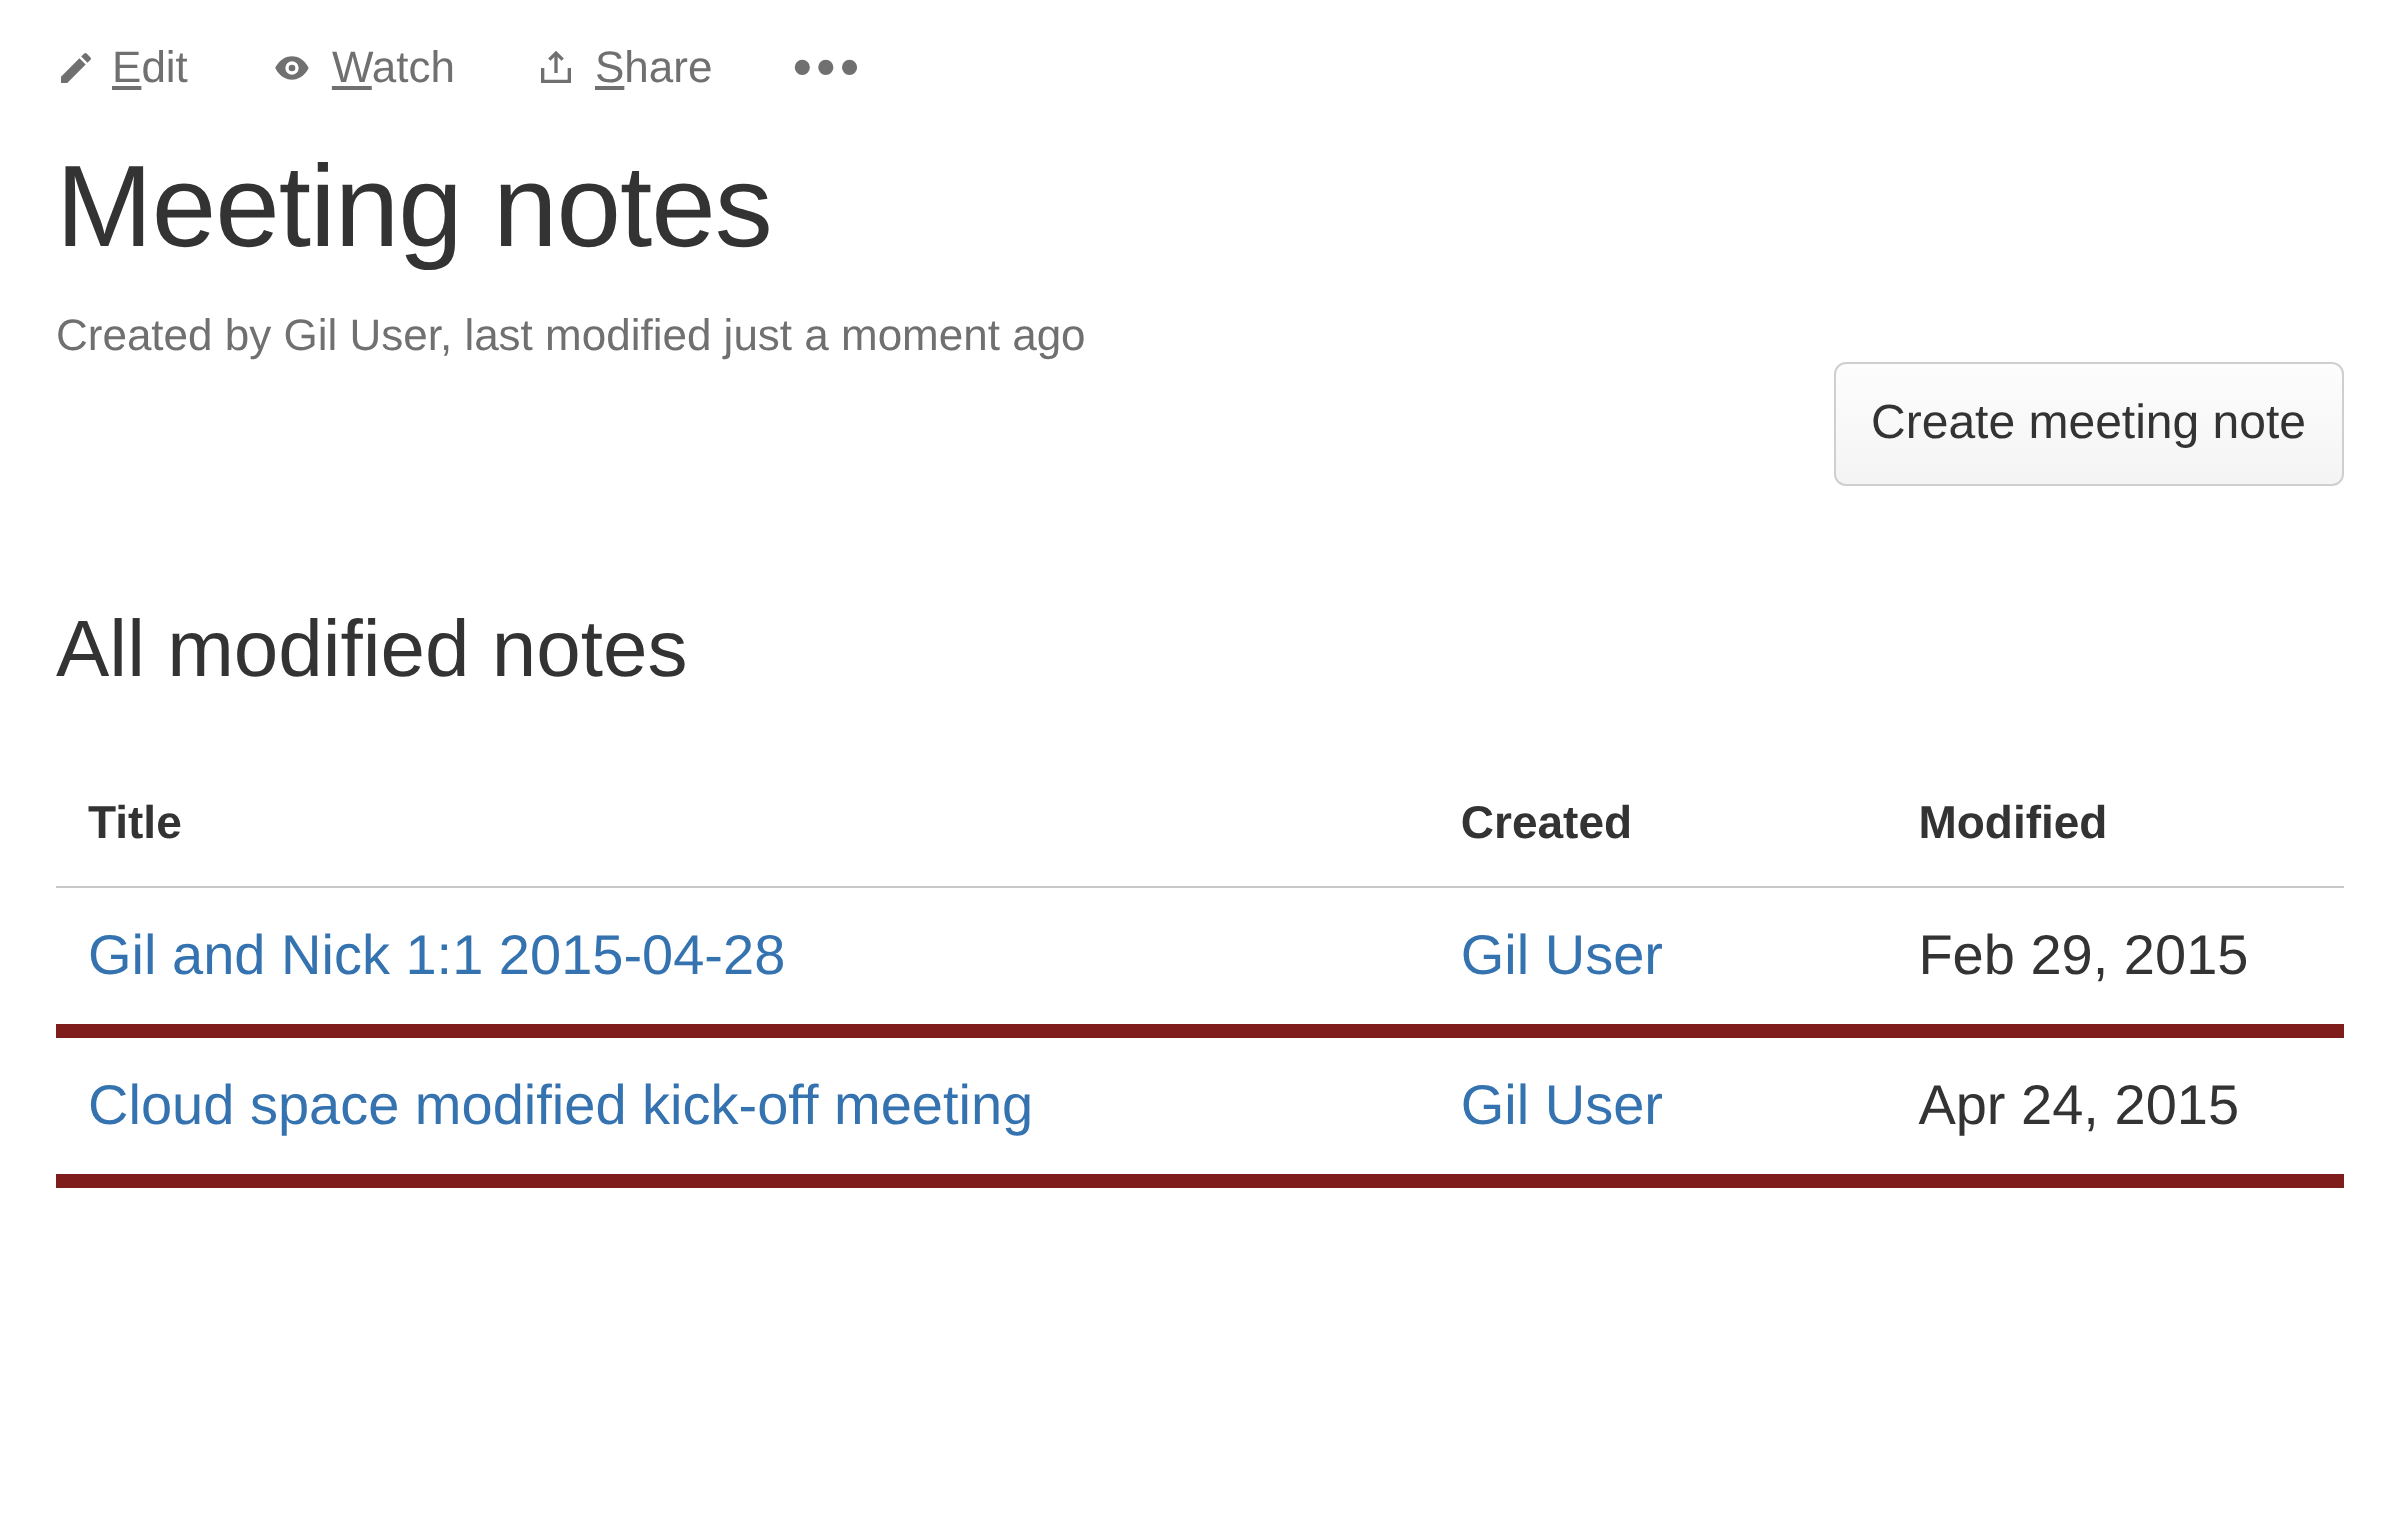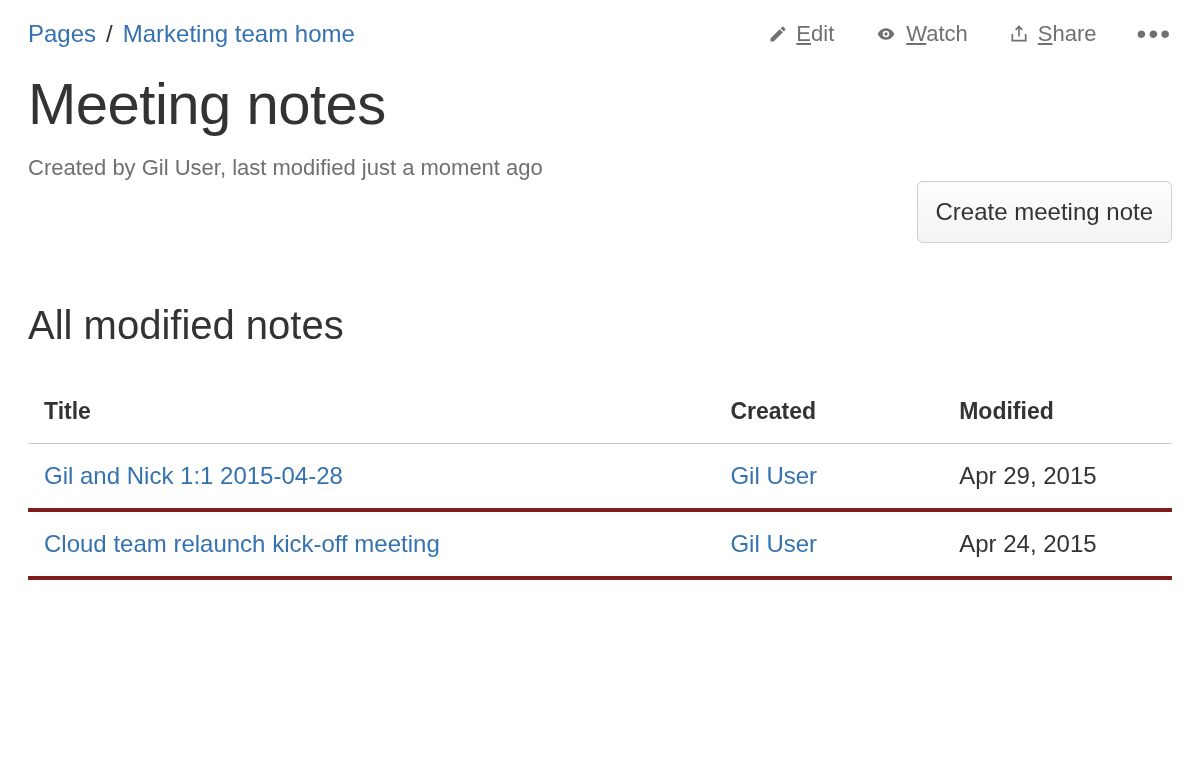--- a/index.html
+++ b/index.html
@@ -77,44 +77,39 @@
   }
   th {
     text-align: left;
     font-size: 23px;
     font-weight: 700;
     padding: 14px 16px 18px 16px;
     border-bottom: 1px solid #c8c8c8;
     color: #333;
   }
   td {
-    font-size: 24px;
+    font-size: 28px;
     padding: 18px 16px;
-    border-bottom: 4px solid #7f1d1d;
+    border-bottom: 7px solid #7f1d1d;
   }
   td.title-cell a, td.creator-cell a { color: #3572b0; }
   .col-title { width: 60%; }
   .col-creator { width: 20%; }
   .col-modified { width: 20%; }
   .dots {
     font-size: 28px;
     letter-spacing: 2px;
     color: #707070;
     line-height: 1;
   }
 </style>
 </head>
 <body>
 
 <div class="topbar">
-  <div class="breadcrumb">
-    <a href="#">Pages</a>
-    <span class="sep">/</span>
-    <a href="#">Marketing team home</a>
-  </div>
   <div class="actions">
     <div class="action-item">
       <span class="action-icon">
         <svg width="20" height="20" viewBox="0 0 24 24" fill="#707070">
             <path d="M3 17.25V21h3.75l11.06-11.06-3.75-3.75L3 17.25zM20.71 7.04a1 1 0 0 0 0-1.41l-2.34-2.34a1 1 0 0 0-1.41 0l-1.83 1.83 3.75 3.75 1.83-1.83z"></path>
           </svg>
       </span>
       <span><span class="underline">E</span>dit</span>
     </div>
     <div class="action-item">
@@ -155,21 +150,21 @@
     <tr>
       <th class="col-title">Title</th>
       <th class="col-creator">Created</th>
       <th class="col-modified">Modified</th>
     </tr>
   </thead>
   <tbody id="table-body">
   <tr>
         <td class="title-cell"><a href="#">Gil and Nick 1:1 2015-04-28</a></td>
         <td class="creator-cell"><a href="#">Gil User</a></td>
-        <td>Apr 29, 2015</td>
+        <td>Feb 29, 2015</td>
       </tr>
       <tr>
-        <td class="title-cell"><a href="#">Cloud team relaunch kick-off meeting</a></td>
+        <td class="title-cell"><a href="#">Cloud space modified kick-off meeting</a></td>
         <td class="creator-cell"><a href="#">Gil User</a></td>
         <td>Apr 24, 2015</td>
       </tr>
     </tbody>
 </table>
 
 </body></html>

